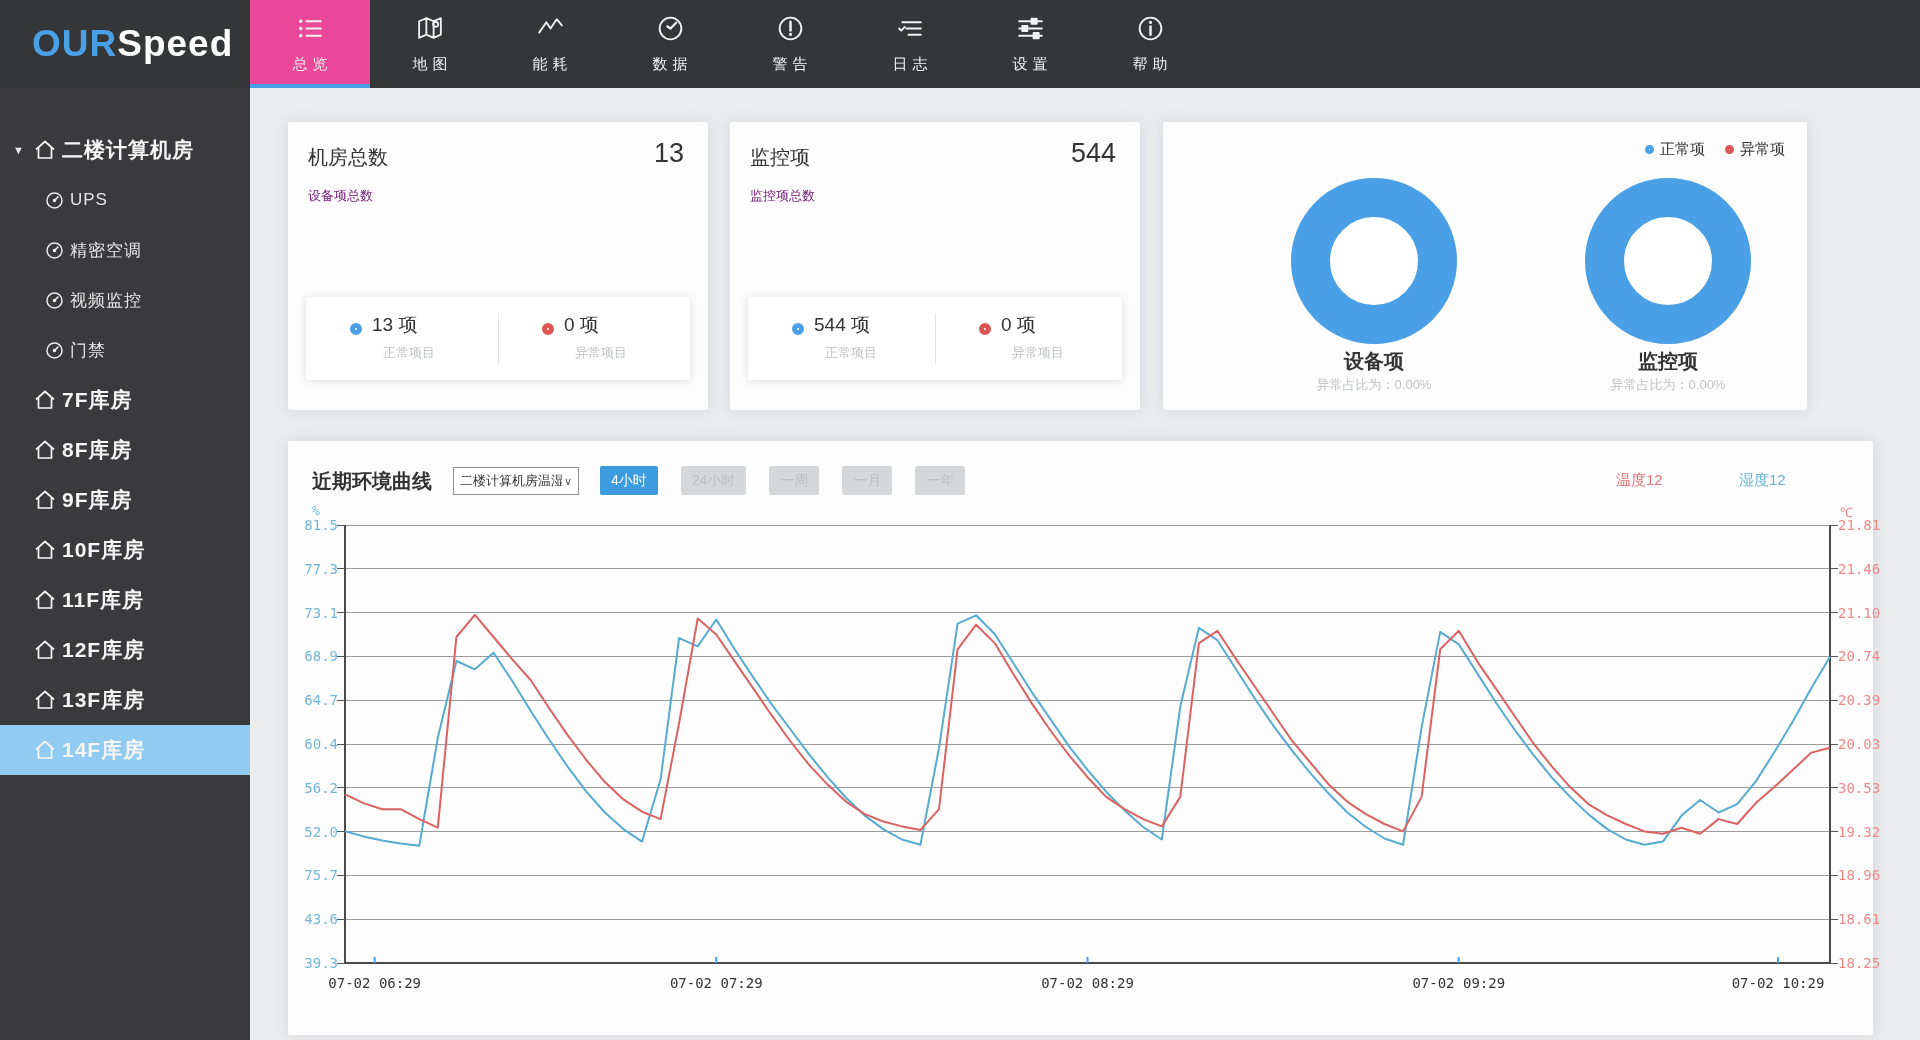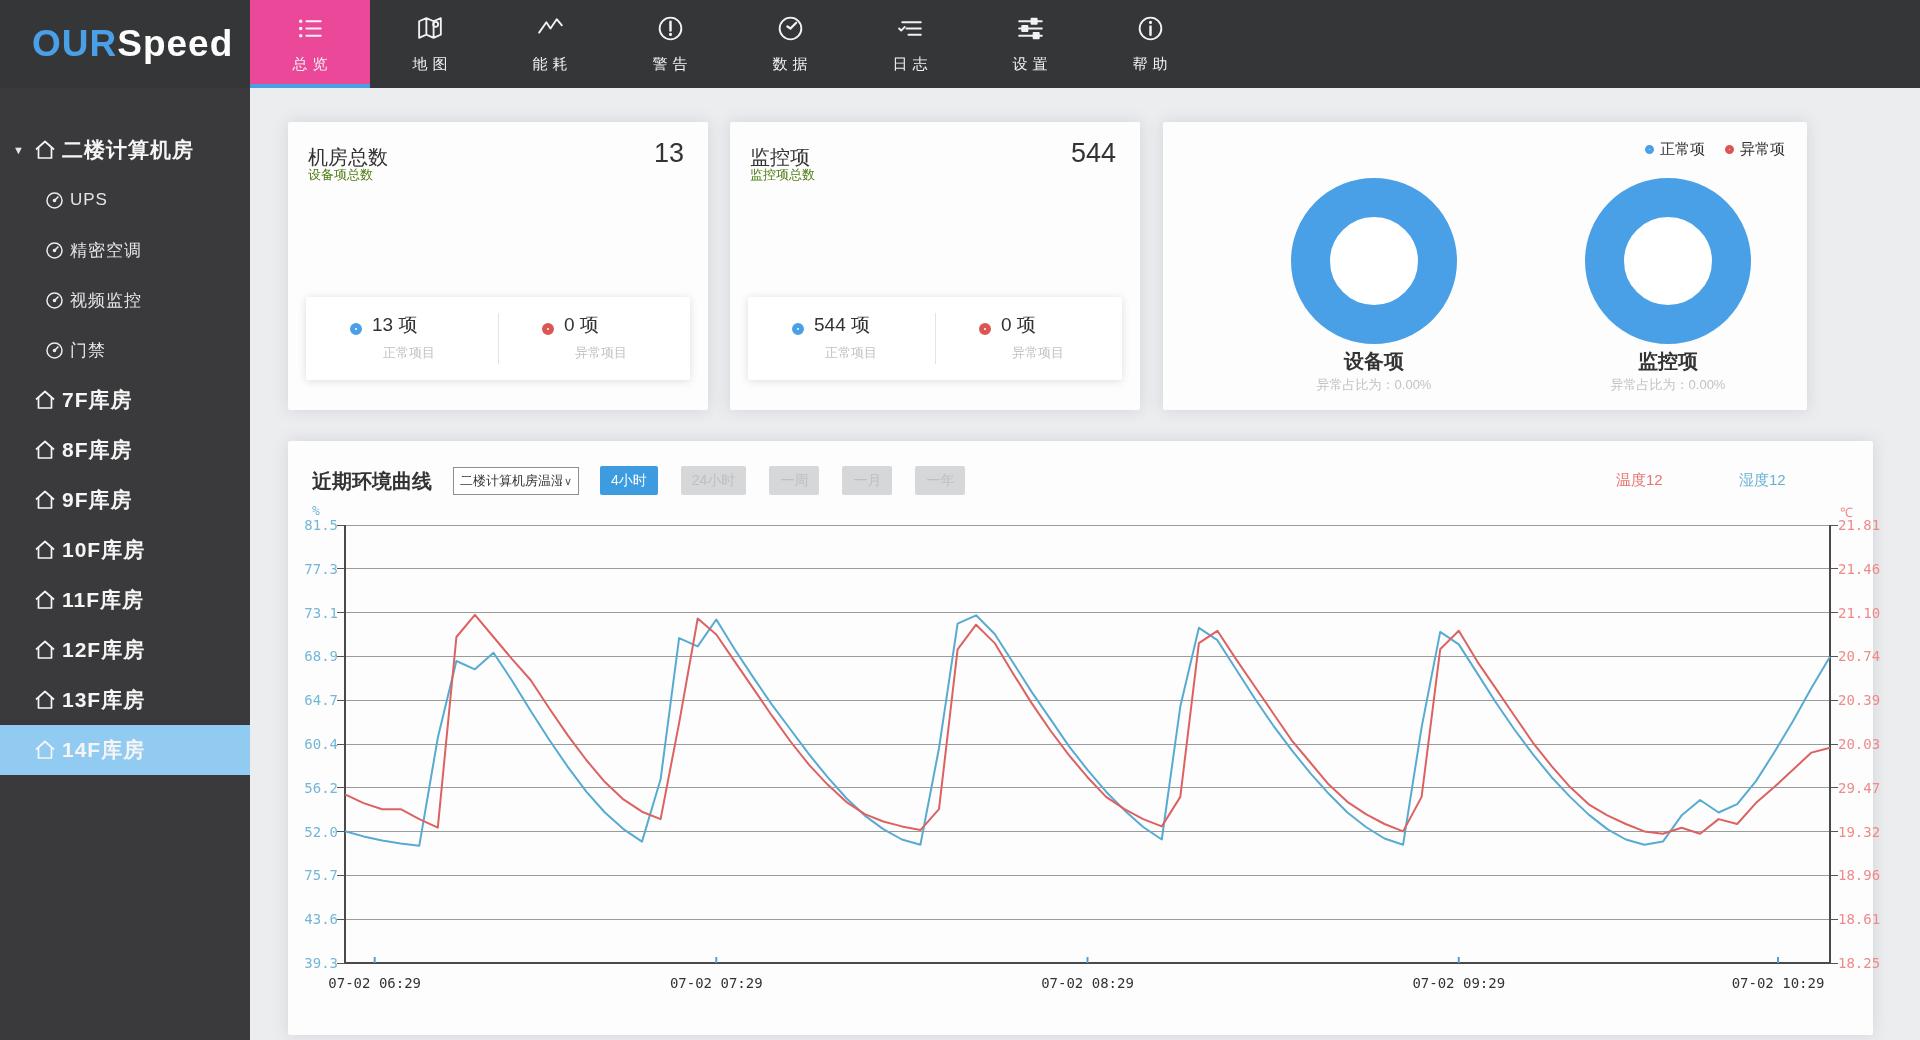--- a/index.html
+++ b/index.html
@@ -33,21 +33,21 @@
 
   
   .card { position:absolute; background:#fdfdfe; border-radius:2px; box-shadow:0 0 16px rgba(110,115,130,.20); }
   #card-rooms   { left:288px; top:122px; width:420px; height:288px; }
   #card-monitors{ left:730px; top:122px; width:410px; height:288px; }
   #card-donuts  { left:1163px; top:122px; width:644px; height:288px; }
   #chart-card   { left:288px; top:441px; width:1585px; height:594px; }
 
   .card-title { position:absolute; left:20px; top:22px; font-size:20px; color:#333; }
   .card-total { position:absolute; right:24px; top:16px; font-size:27px; color:#333; }
-  .card-subtitle { position:absolute; left:20px; top:44px; font-size:13px; color:#4d7c0f; }
+  .card-subtitle { position:absolute; left:20px; top:65px; font-size:13px; color:#701a75; }
   .stat-box { position:absolute; left:18px; right:18px; top:175px; height:83px; background:#fff; box-shadow:0 1px 9px rgba(0,0,0,.13); border-radius:2px; }
   .stat-half { position:absolute; top:0; width:50%; height:100%; padding:15px 0 0 44px; }
   .stat-half.right { left:50%; }
   .stat-divider { position:absolute; left:50%; top:16px; bottom:16px; width:1px; background:#e2e3e5; }
   .ring { display:inline-block; width:12px; height:12px; border-radius:50%; border:5px solid #4aa0e6; vertical-align:-4px; }
   .ring.red { border-color:#dd5454; }
   .stat-value { font-size:19px; color:#333; margin-left:10px; }
   .stat-label { font-size:13px; color:#c0c2c6; margin:6px 0 0 33px; }
 
   
@@ -106,31 +106,31 @@
         </div>
         <div class="tab">
           <span><svg viewBox="0 0 30 30" fill="none" stroke="#f2f2f2" stroke-width="1.8" stroke-linecap="round" stroke-linejoin="round">
               <path d="M4 19 L11 9 L15 15 L21 6 L26 12"></path>
             </svg></span>
           <div class="tab-label">能耗</div>
         </div>
         <div class="tab">
           <span><svg viewBox="0 0 30 30" fill="none" stroke="#f2f2f2" stroke-width="1.8" stroke-linecap="round" stroke-linejoin="round">
               <circle cx="15" cy="15" r="10.5"></circle>
+              <path d="M15 15 L20.5 9.5 M15 15 L12 13" stroke-width="2.2"></path>
+            </svg></span>
+          <div class="tab-label">数据</div>
+        </div>
+        <div class="tab">
+          <span><svg viewBox="0 0 30 30" fill="none" stroke="#f2f2f2" stroke-width="1.8" stroke-linecap="round" stroke-linejoin="round">
+              <circle cx="15" cy="15" r="10.5"></circle>
               <path d="M15 8.5 V17" stroke-width="2.4"></path>
               <path d="M15 20.5 v.2" stroke-width="3"></path>
             </svg></span>
           <div class="tab-label">警告</div>
-        </div>
-        <div class="tab">
-          <span><svg viewBox="0 0 30 30" fill="none" stroke="#f2f2f2" stroke-width="1.8" stroke-linecap="round" stroke-linejoin="round">
-              <circle cx="15" cy="15" r="10.5"></circle>
-              <path d="M15 15 L20.5 9.5 M15 15 L12 13" stroke-width="2.2"></path>
-            </svg></span>
-          <div class="tab-label">数据</div>
         </div>
         <div class="tab">
           <span><svg viewBox="0 0 30 30" fill="none" stroke="#f2f2f2" stroke-width="1.8" stroke-linecap="round" stroke-linejoin="round">
               <path d="M7 9 H25 M11 15 H25 M13 21 H25"></path>
               <path d="M4 15 l2 2 l3.5 -3.5"></path>
             </svg></span>
           <div class="tab-label">日志</div>
         </div>
         <div class="tab">
           <span><svg viewBox="0 0 30 30" fill="none" stroke="#f2f2f2" stroke-width="1.8" stroke-linecap="round" stroke-linejoin="round">
@@ -423,21 +423,21 @@
         <span class="ylab left" style="top: 469.2px;">43.6</span>
         <span class="ylab left" style="top: 513px;">39.3</span>
       </div>
     <div id="ylabels-right">
         <span class="ylab right" style="top: 75px;">21.81</span>
         <span class="ylab right" style="top: 118.8px;">21.46</span>
         <span class="ylab right" style="top: 162.6px;">21.10</span>
         <span class="ylab right" style="top: 206.4px;">20.74</span>
         <span class="ylab right" style="top: 250.2px;">20.39</span>
         <span class="ylab right" style="top: 294px;">20.03</span>
-        <span class="ylab right" style="top: 337.8px;">29.47</span>
+        <span class="ylab right" style="top: 337.8px;">30.53</span>
         <span class="ylab right" style="top: 381.6px;">19.32</span>
         <span class="ylab right" style="top: 425.4px;">18.96</span>
         <span class="ylab right" style="top: 469.2px;">18.61</span>
         <span class="ylab right" style="top: 513px;">18.25</span>
       </div>
     <div id="xlabels">
         <span class="xlab" style="left: 26.7px;">07-02 06:29</span>
         <span class="xlab" style="left: 368.25px;">07-02 07:29</span>
         <span class="xlab" style="left: 739.5px;">07-02 08:29</span>
         <span class="xlab" style="left: 1110.75px;">07-02 09:29</span>

